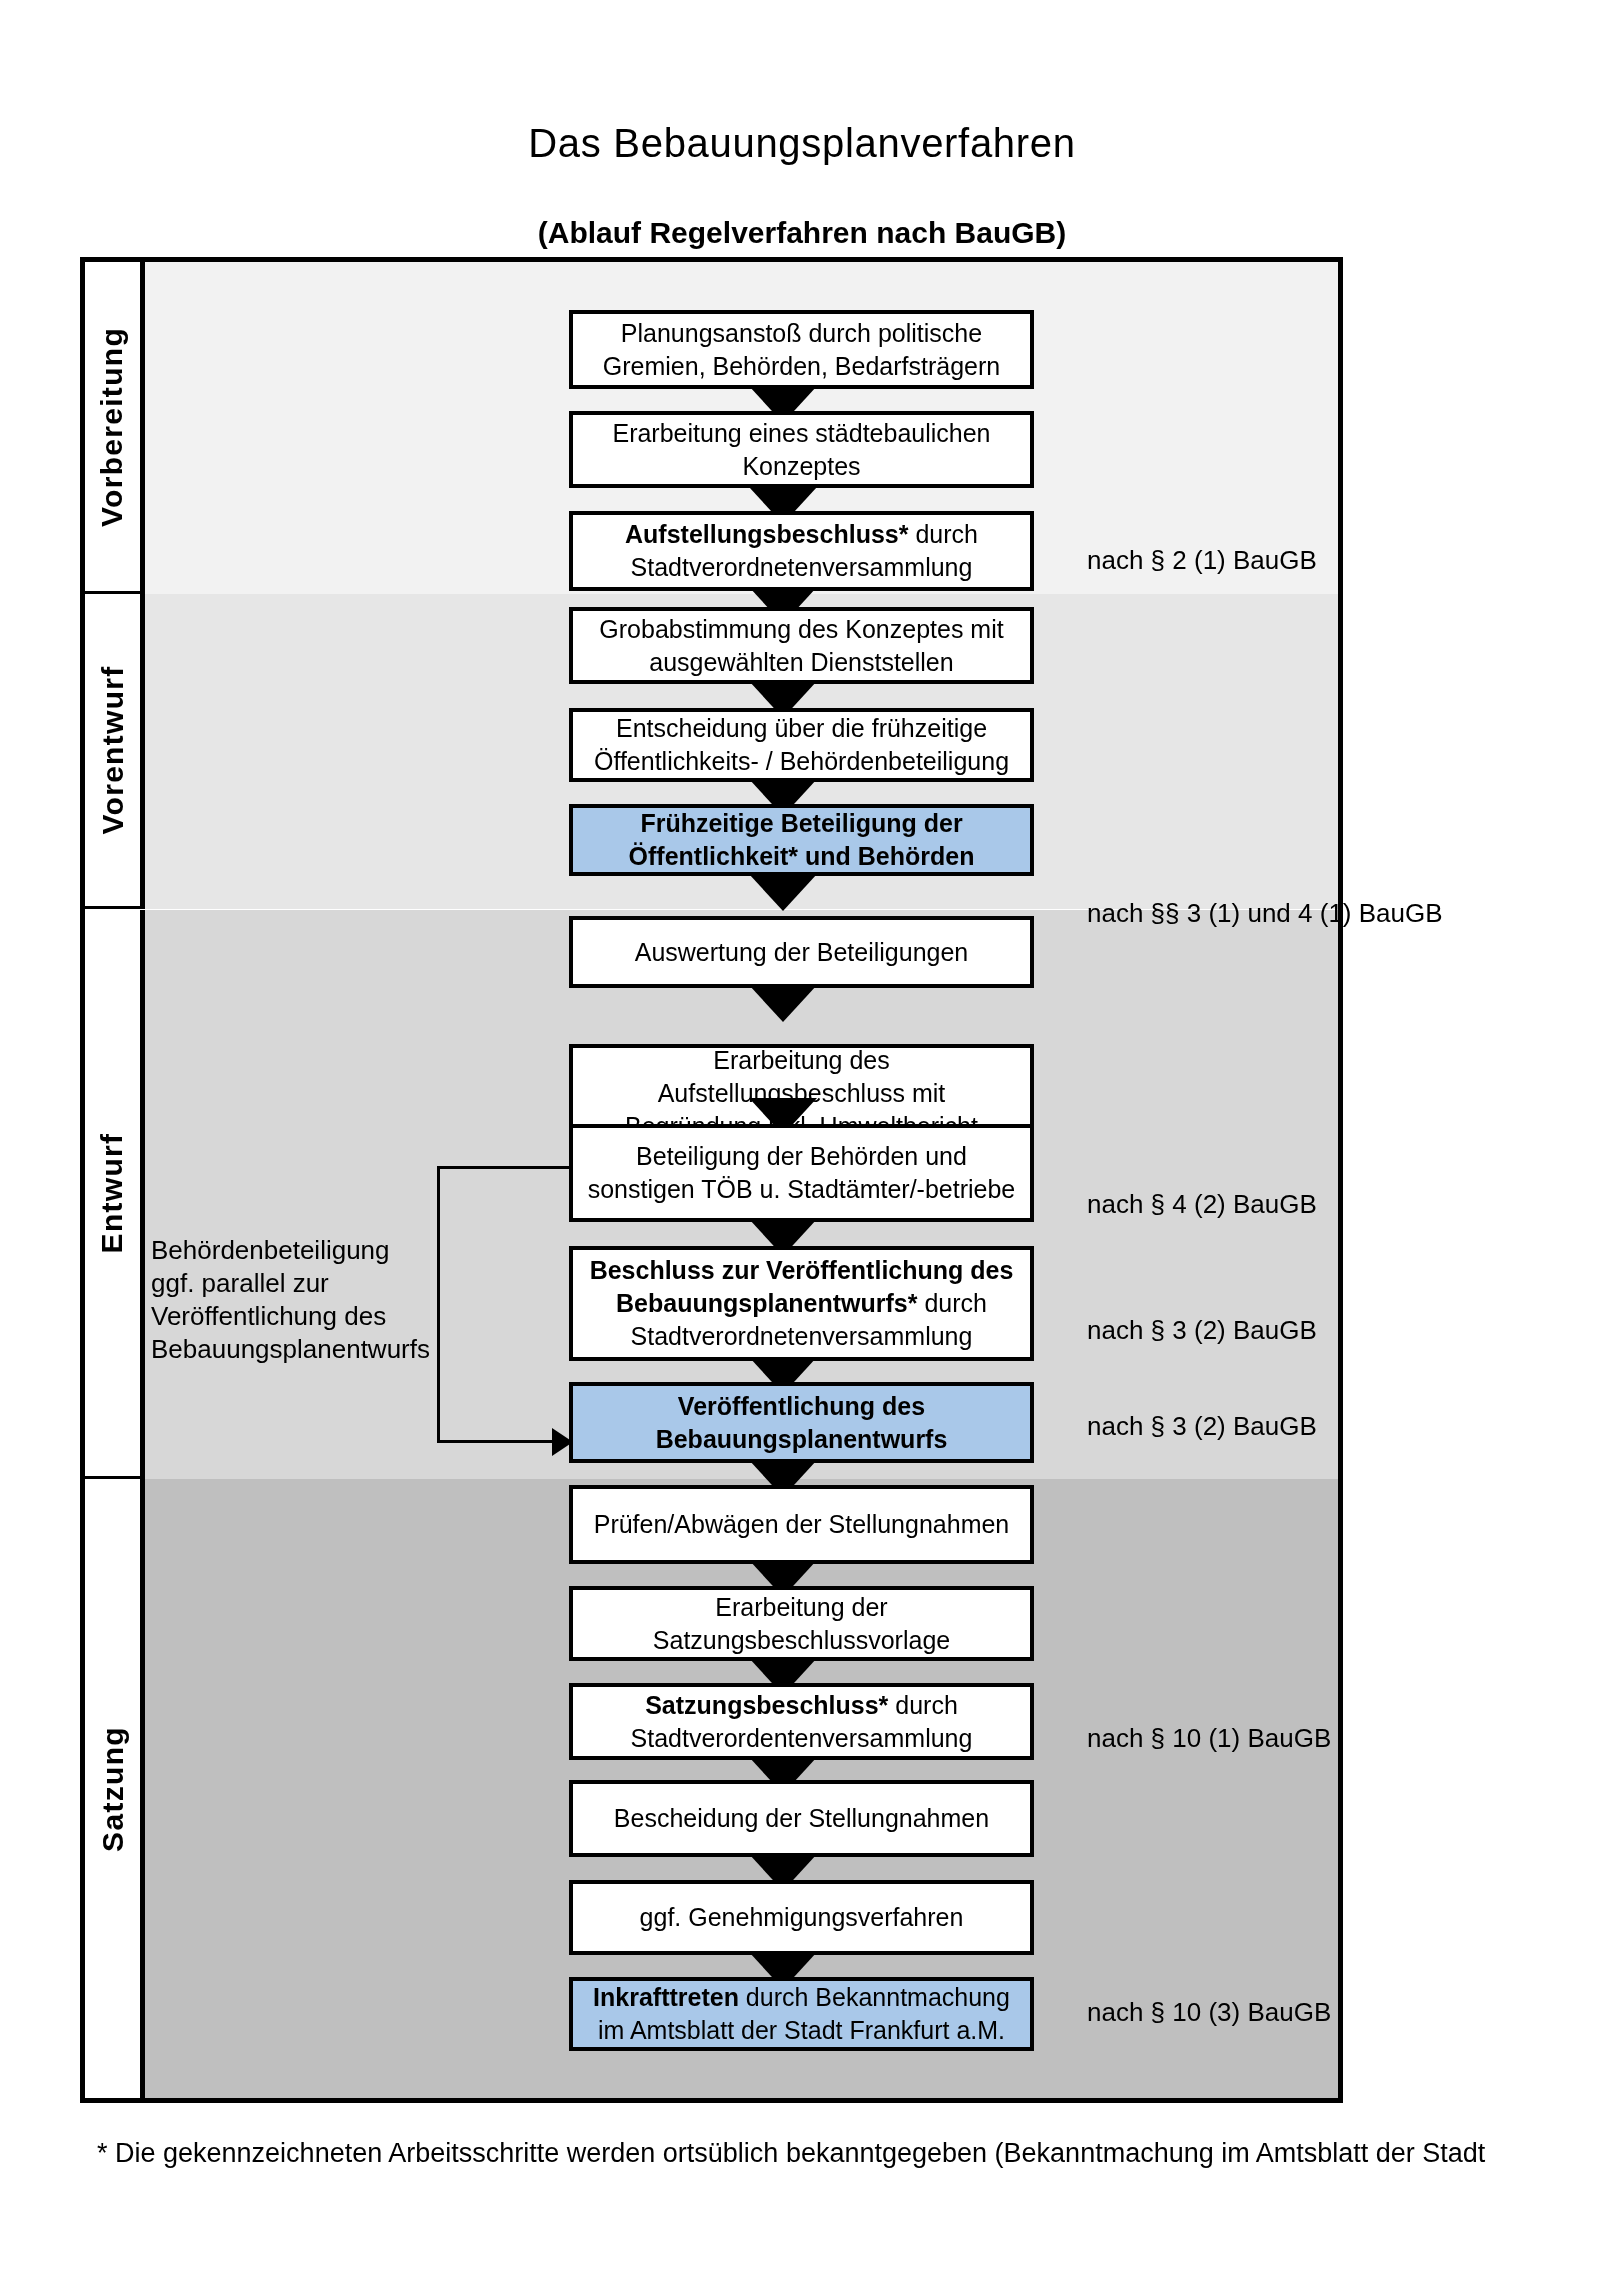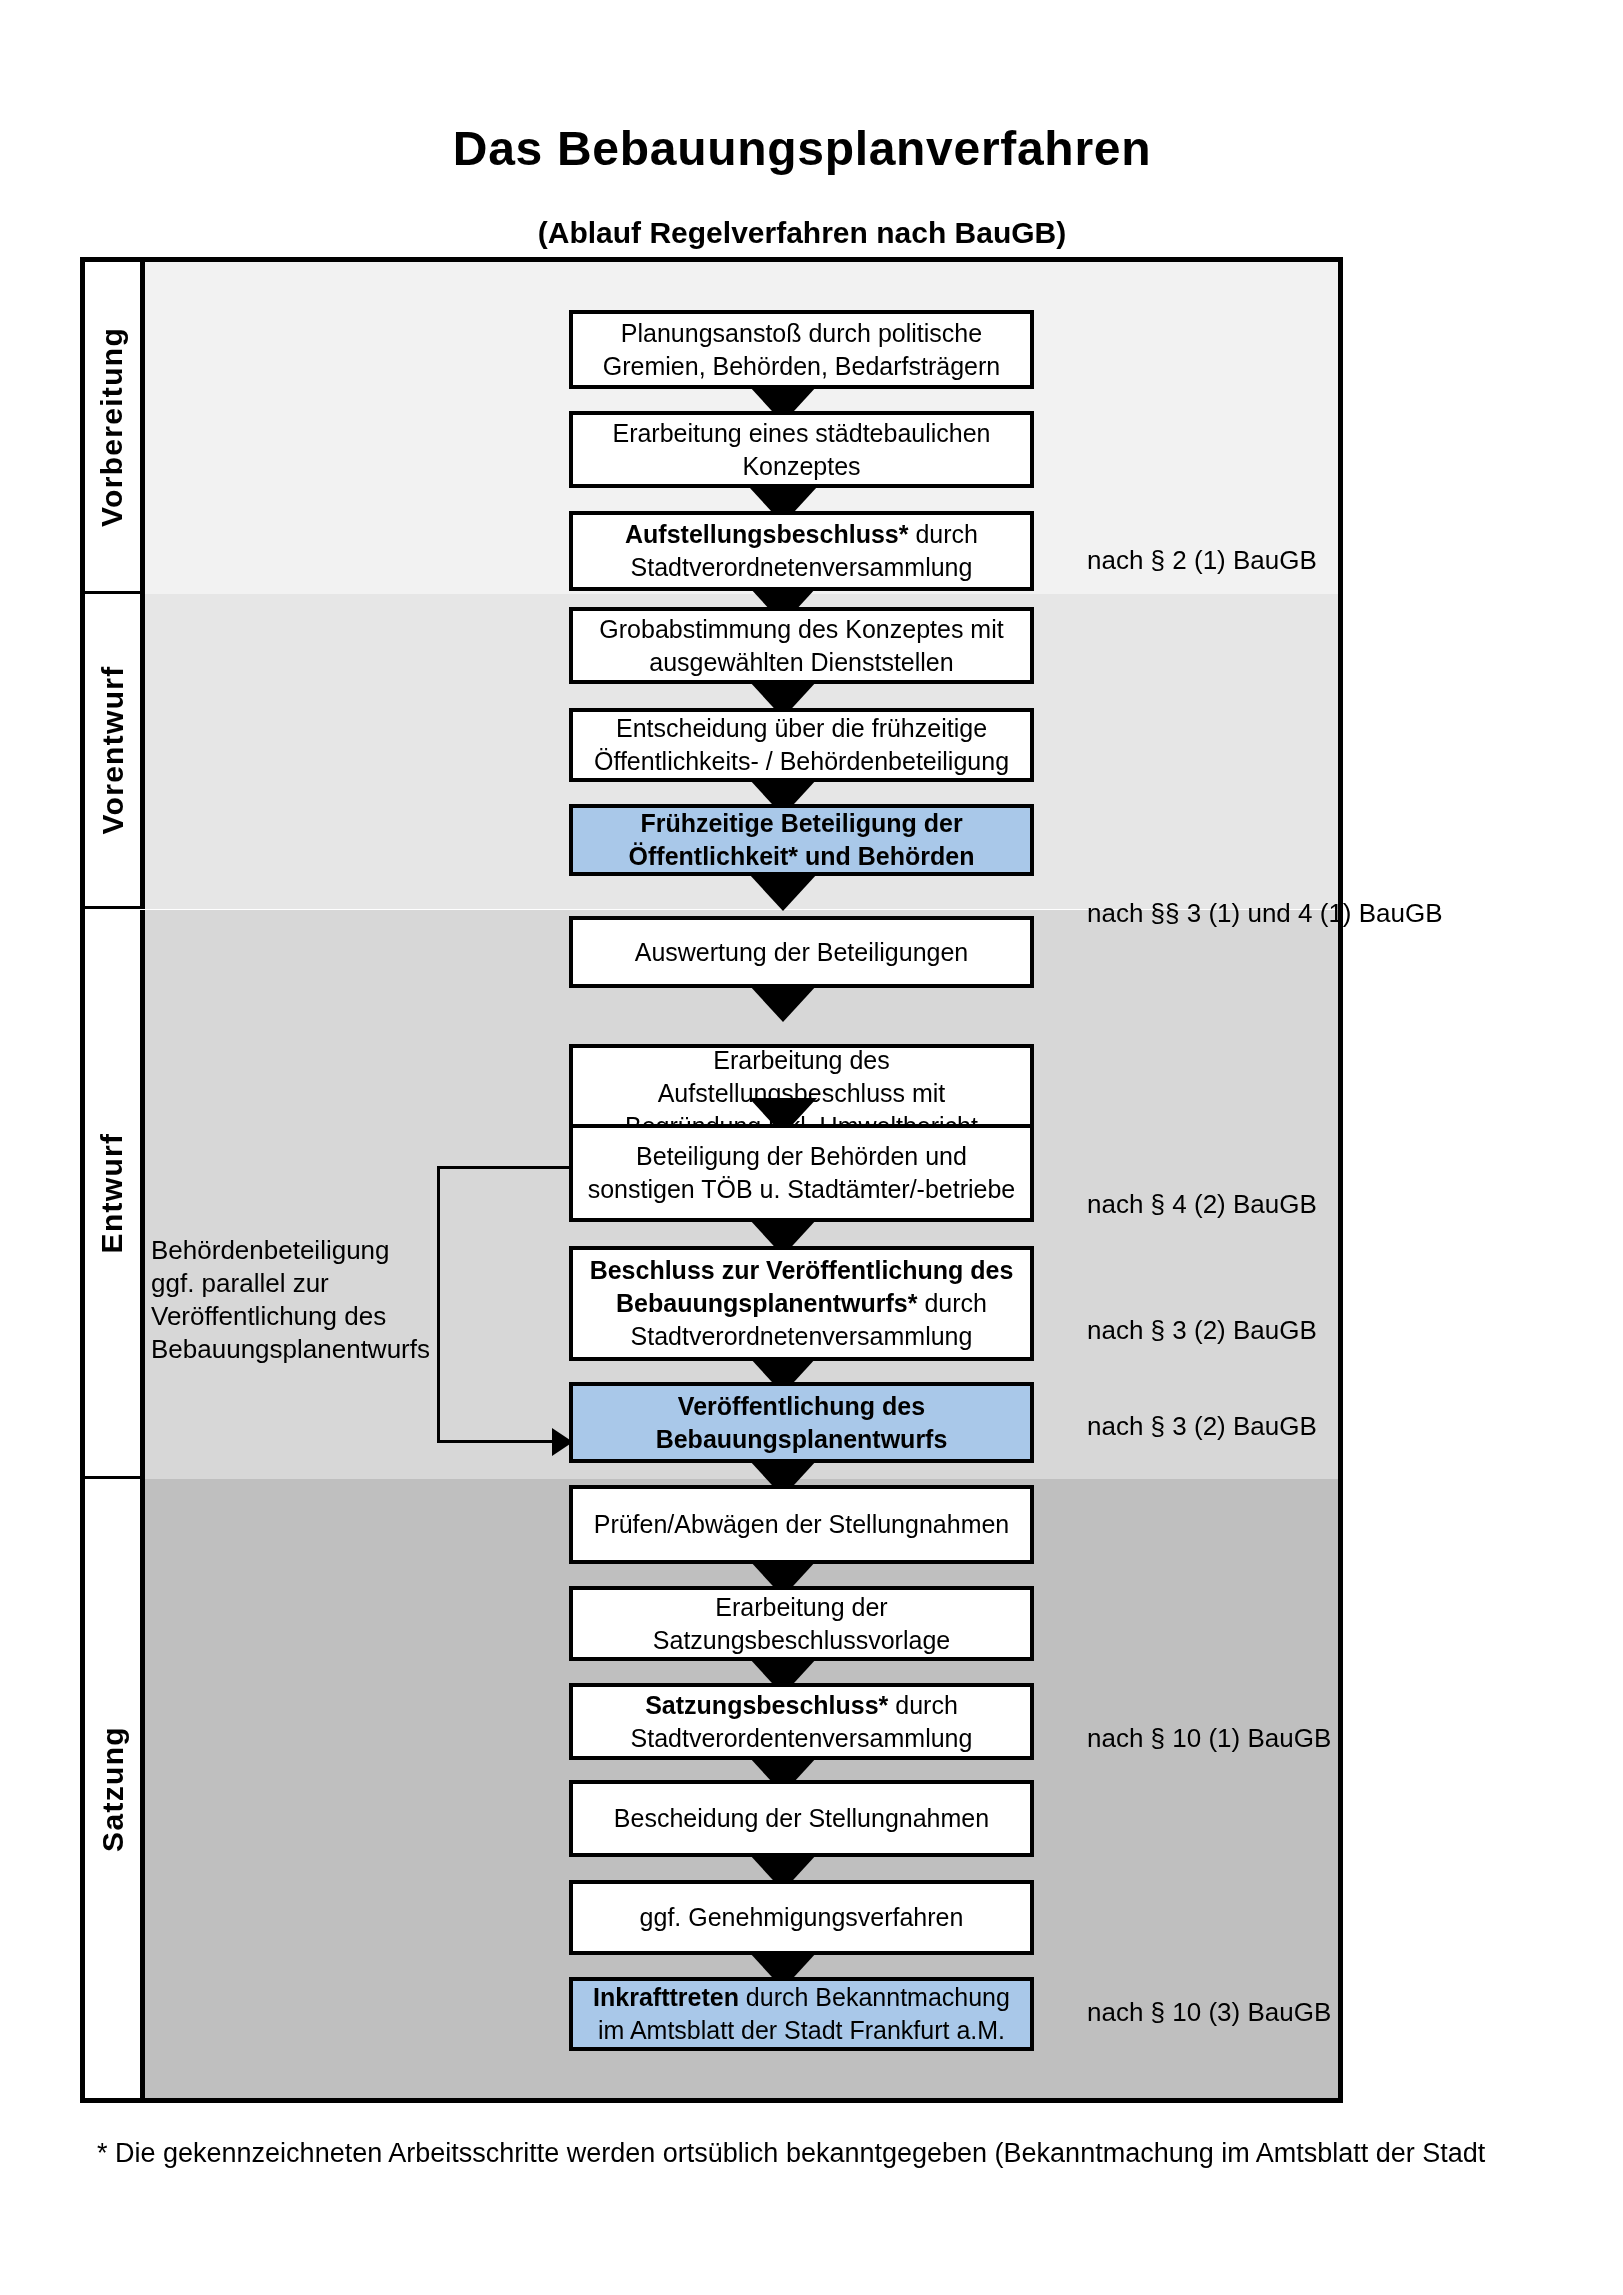--- a/index.html
+++ b/index.html
@@ -11,21 +11,21 @@
     --line_black:#000000;
   }
   html,body{margin:0;padding:0;}
   body{
     width:1623px;height:2295px;position:relative;background:#ffffff;
     font-family:"Liberation Sans", sans-serif;color:#000;
   }
   .abs{position:absolute;}
   
   .title-wrap{left:0;top:121px;width:1604px;text-align:center;}
-  .main-title{font-size:48px;font-weight:bold;letter-spacing:0.7px;}
+  .main-title{font-size:40px;font-weight:normal;letter-spacing:0.7px;}
   .sub-title-wrap{left:0;top:216px;width:1604px;text-align:center;}
   .sub-title{font-size:30px;font-weight:bold;}
   
   .frame{left:80px;top:257px;width:1263px;height:1846px;border:5.2px solid var(--line_black);box-sizing:border-box;background:#fff;}
   
   .band{left:145px;width:1193px;}
   .band.b1{top:262px;height:332px;background:var(--band_vorbereitung);}
   .band.b2{top:594px;height:315px;background:var(--band_vorentwurf);}
   .band.b3{top:910px;height:569px;background:var(--band_entwurf);}
   .band.b4{top:1479px;height:619px;background:var(--band_satzung);}

